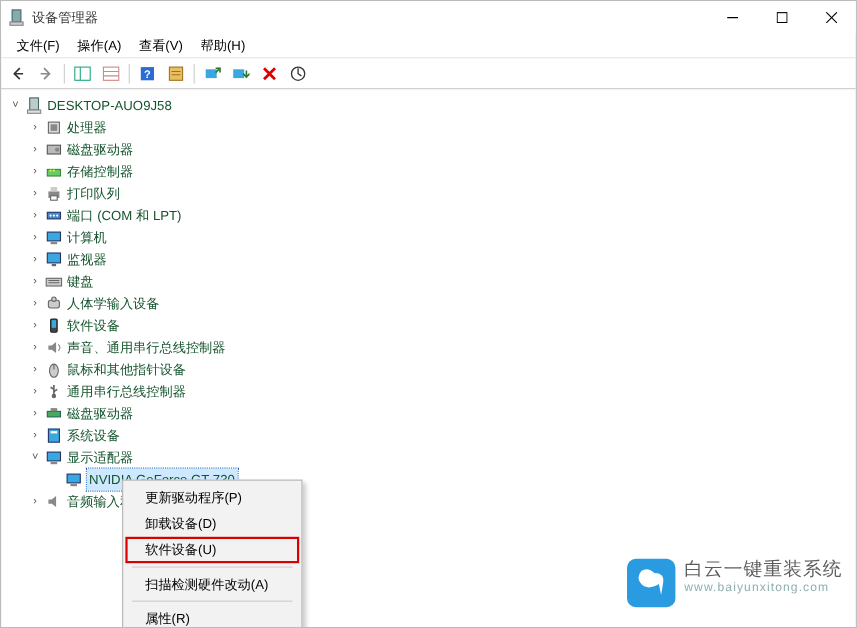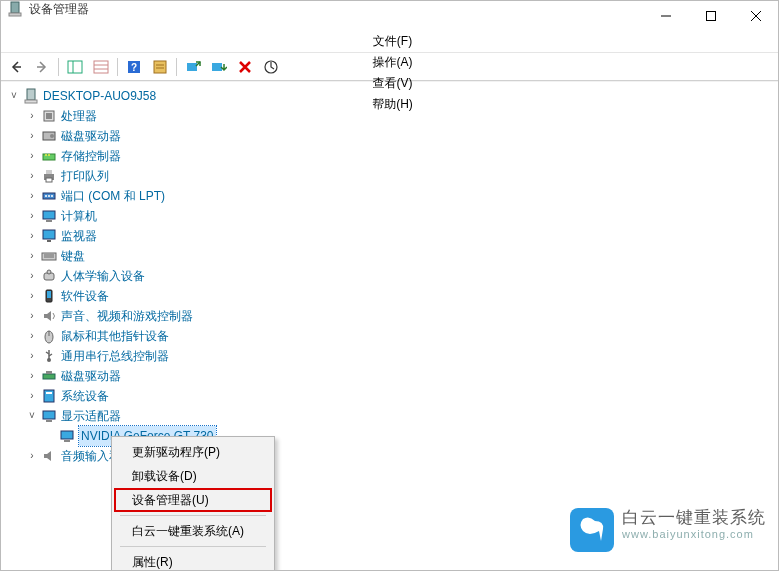--- a/index.html
+++ b/index.html
@@ -8,20 +8,21 @@
     font-size: 12px;
     background: #fff;
     width: 779px;
     height: 571px;
     position: relative;
     overflow: hidden;
     border: 1px solid #bbb;
   }
   .titlebar {
     display: flex;
+    align-items: center;
     height: 30px;
     background: #fff;
     padding-left: 6px;
   }
   .titlebar-icon {
     width: 16px; height: 16px;
     margin-right: 6px;
     display: inline-flex; align-items:center; justify-content:center;
   }
   .titlebar-title { flex: 1; font-size: 12px; color: #333; }
@@ -29,21 +30,20 @@
     width: 45px; height: 30px;
     display: flex; align-items: center; justify-content: center;
     font-size: 14px; color: #333; cursor: default;
   }
   .winbtn svg { width: 10px; height: 10px; }
 
   .menubar {
     display: flex; align-items: center;
     height: 22px; padding-left: 6px;
     border-bottom: 1px solid #e5e5e5;
-    flex-direction: column;
   }
   .menubar-item {
     padding: 2px 8px; font-size: 12px; color: #000;
   }
 
   .toolbar {
     display: flex; align-items: center;
     height: 28px;
     border-bottom: 1px solid #d0d0d0;
     padding-left: 2px;
@@ -72,21 +72,21 @@
     width: 14px; height: 14px;
     display: inline-flex; align-items:center; justify-content:center;
     margin-right: 2px; color: #555;
     font-size: 10px;
   }
   .node-icon {
     width: 16px; height: 16px;
     display: inline-flex; align-items:center; justify-content:center;
     margin-right: 4px;
   }
-  .node-label { font-size: 12px; color: #0369a1; }
+  .node-label { font-size: 12px; color: #14532d; }
   .selected .node-label {
     background: #cde8ff;
     outline: 1px dotted #1a73c8;
     padding: 0 2px;
   }
 
   .context-menu {
     position: absolute;
     left: 110px; top: 435px;
     width: 164px;
@@ -351,21 +351,21 @@
         <span class="node-label">软件设备</span>
       </div>
       <div class="tree-row" style="padding-left: 18px;">
         <span class="expander">›</span>
         <span class="node-icon">
           <svg viewBox="0 0 16 16">
             <path d="M3 6 L6 6 L10 3 L10 13 L6 10 L3 10 Z" fill="#888"></path>
             <path d="M12 5 Q15 8 12 11" fill="none" stroke="#888"></path>
           </svg>
         </span>
-        <span class="node-label">声音、视频和游戏控制器</span>
+        <span class="node-label">声音、通用串行总线控制器</span>
       </div>
       <div class="tree-row" style="padding-left: 18px;">
         <span class="expander">›</span>
         <span class="node-icon">
           <svg viewBox="0 0 16 16">
             <ellipse cx="8" cy="9" rx="4" ry="6" fill="#ccc" stroke="#666"></ellipse>
             <line x1="8" y1="3" x2="8" y2="8" stroke="#666"></line>
           </svg>
         </span>
         <span class="node-label">鼠标和其他指针设备</span>
@@ -428,23 +428,23 @@
           </svg>
         </span>
         <span class="node-label">音频输入和输出</span>
       </div>
     </div>
 </div>
 
 <div class="context-menu">
   <div class="cm-item">更新驱动程序(P)</div>
   <div class="cm-item">卸载设备(D)</div>
-  <div class="cm-item highlight">设备管理器(U)</div>
+  <div class="cm-item highlight">软件设备(U)</div>
   <div class="cm-sep"></div>
-  <div class="cm-item">白云一键重装系统(A)</div>
+  <div class="cm-item">扫描检测硬件改动(A)</div>
   <div class="cm-sep"></div>
   <div class="cm-item">属性(R)</div>
 </div>
 
 <div class="watermark">
   <div class="wm-icon">
     <svg width="30" height="30" viewBox="0 0 30 30">
         <path d="M6 4 Q1 10 6 16 Q12 22 22 16 L24 26 L26 14 Q27 6 18 6 Q12 0 6 4 Z" fill="#fff"></path>
       </svg>
   </div>

